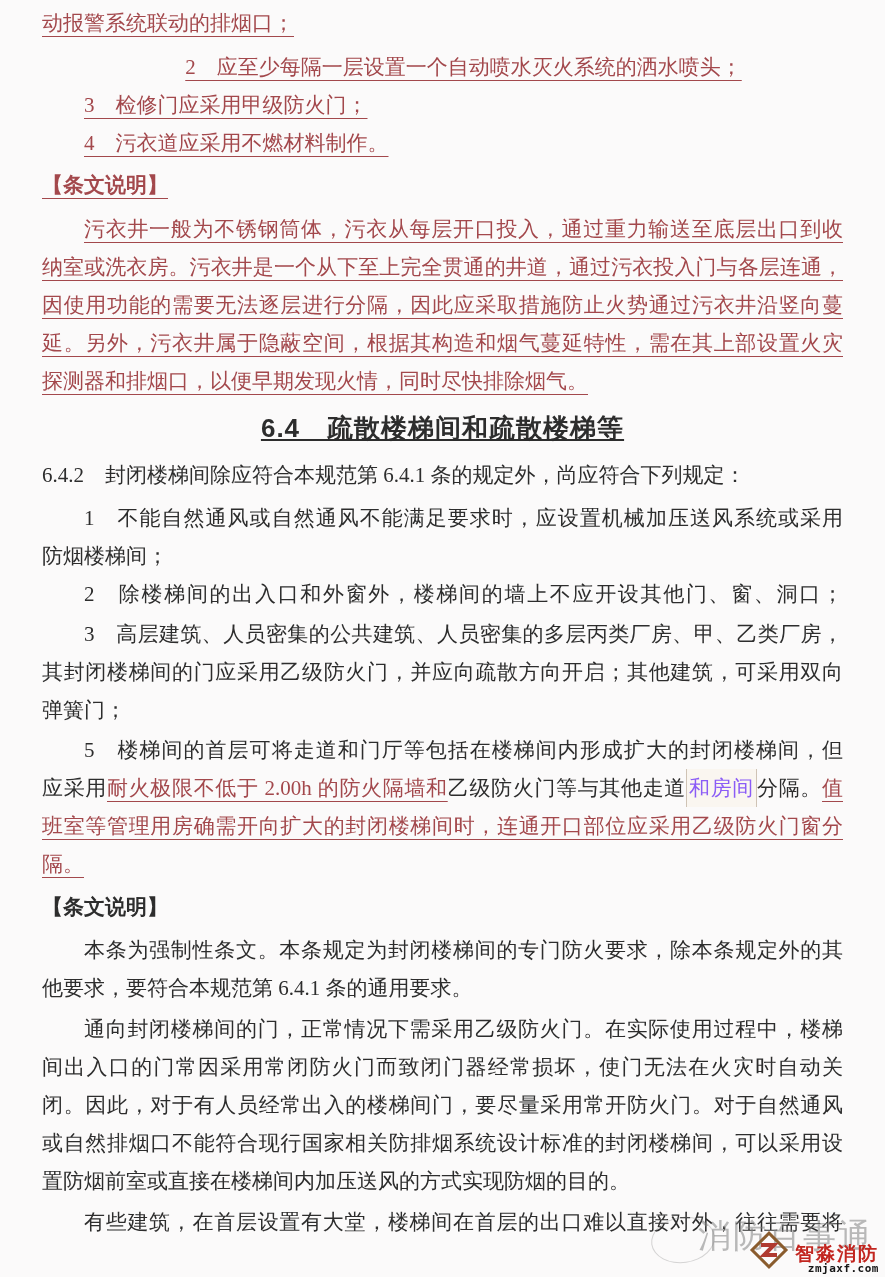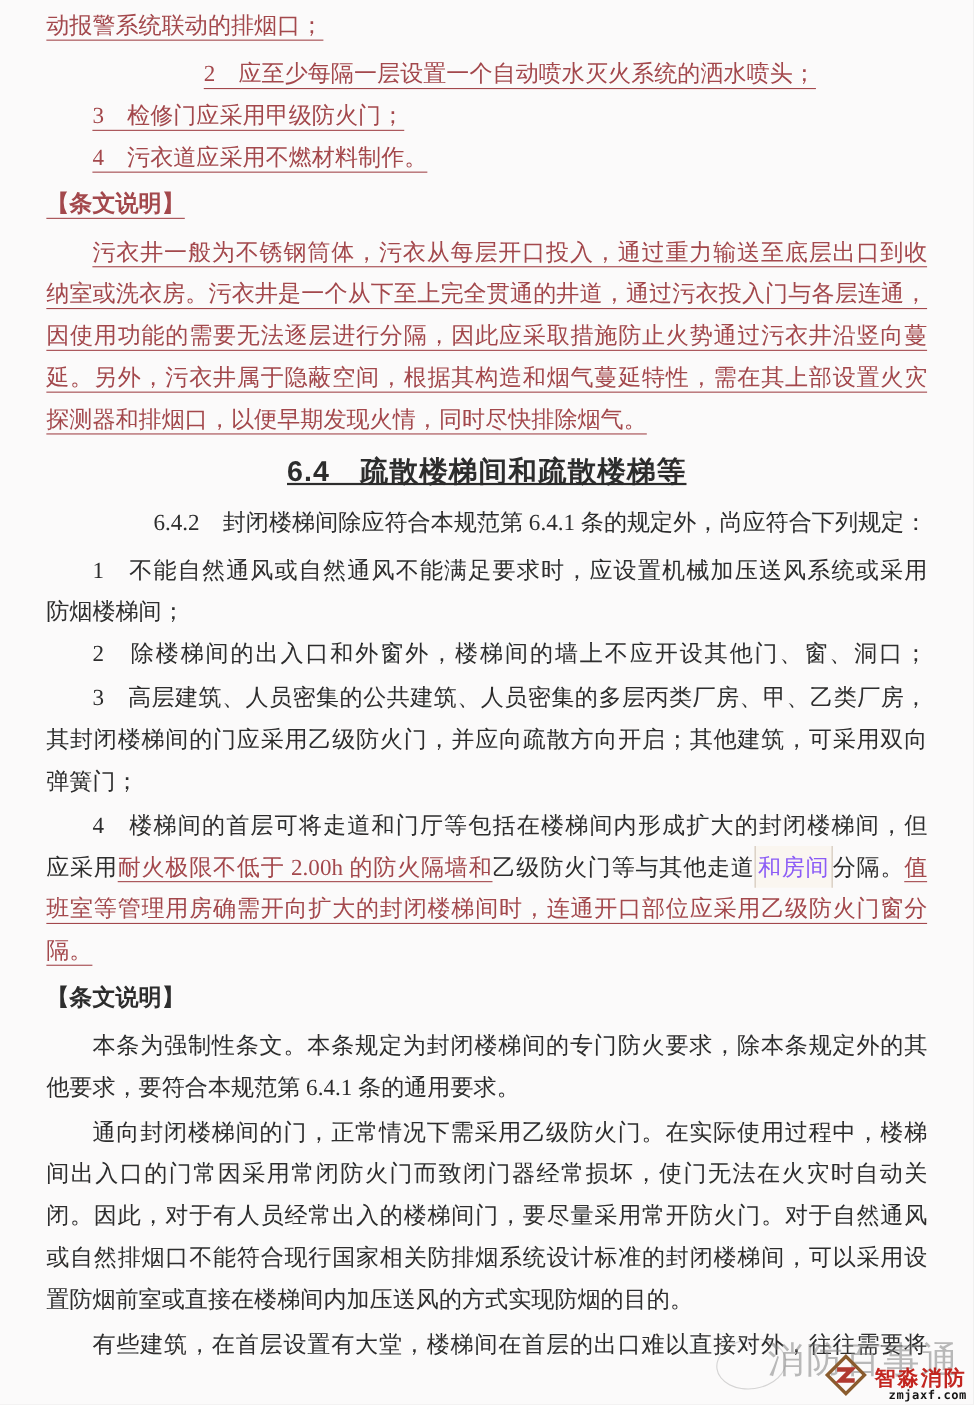--- a/index.html
+++ b/index.html
@@ -80,28 +80,28 @@
       <div class="ln" style="margin-top: 6px; padding-left: 2em; text-align: center;"><span class="seg red u">2　应至少每隔一层设置一个自动喷水灭火系统的洒水喷头；</span></div>
       <div class="ln" style="padding-left: 2em;"><span class="seg red u">3　检修门应采用甲级防火门；</span></div>
       <div class="ln" style="padding-left: 2em;"><span class="seg red u">4　污衣道应采用不燃材料制作。</span></div>
       <div class="ln" style="margin-top: 4px;"><span class="seg red u bold">【条文说明】</span></div>
       <div class="ln just" style="margin-top: 6px; padding-left: 2em;"><span class="seg red u">污衣井一般为不锈钢筒体，污衣从每层开口投入，通过重力输送至底层出口到收</span></div>
       <div class="ln just"><span class="seg red u">纳室或洗衣房。污衣井是一个从下至上完全贯通的井道，通过污衣投入门与各层连通，</span></div>
       <div class="ln just"><span class="seg red u">因使用功能的需要无法逐层进行分隔，因此应采取措施防止火势通过污衣井沿竖向蔓</span></div>
       <div class="ln just"><span class="seg red u">延。另外，污衣井属于隐蔽空间，根据其构造和烟气蔓延特性，需在其上部设置火灾</span></div>
       <div class="ln"><span class="seg red u">探测器和排烟口，以便早期发现火情，同时尽快排除烟气。</span></div>
       <div class="ln center heading" style="margin-top: 6px;"><span class="seg black">6.4　疏散楼梯间和疏散楼梯等</span></div>
-      <div class="ln" style="margin-top: 6px; text-align: right;"><span class="seg black">6.4.2　封闭楼梯间除应符合本规范第 6.4.1 条的规定外，尚应符合下列规定：</span></div>
+      <div class="ln" style="margin-top: 6px;"><span class="seg black">6.4.2　封闭楼梯间除应符合本规范第 6.4.1 条的规定外，尚应符合下列规定：</span></div>
       <div class="ln just" style="margin-top: 5px; padding-left: 2em;"><span class="seg black">1　不能自然通风或自然通风不能满足要求时，应设置机械加压送风系统或采用</span></div>
       <div class="ln"><span class="seg black">防烟楼梯间；</span></div>
       <div class="ln just" style="padding-left: 2em;"><span class="seg black">2　除楼梯间的出入口和外窗外，楼梯间的墙上不应开设其他门、窗、洞口；</span></div>
       <div class="ln just" style="margin-top: 2px; padding-left: 2em;"><span class="seg black">3　高层建筑、人员密集的公共建筑、人员密集的多层丙类厂房、甲、乙类厂房，</span></div>
       <div class="ln just"><span class="seg black">其封闭楼梯间的门应采用乙级防火门，并应向疏散方向开启；其他建筑，可采用双向</span></div>
       <div class="ln"><span class="seg black">弹簧门；</span></div>
-      <div class="ln just" style="margin-top: 2px; padding-left: 2em;"><span class="seg black">4　楼梯间的首层可将走道和门厅等包括在楼梯间内形成扩大的封闭楼梯间，但</span></div>
+      <div class="ln just" style="margin-top: 2px; padding-left: 2em;"><span class="seg black">5　楼梯间的首层可将走道和门厅等包括在楼梯间内形成扩大的封闭楼梯间，但</span></div>
       <div class="ln just"><span class="seg black">应采用</span><span class="seg red u">耐火极限不低于 2.00h 的防火隔墙和</span><span class="seg black">乙级防火门等与其他走道</span><span class="seg boxed">和房间</span><span class="seg black">分隔。</span><span class="seg red u">值</span></div>
       <div class="ln just"><span class="seg red u">班室等管理用房确需开向扩大的封闭楼梯间时，连通开口部位应采用乙级防火门窗分</span></div>
       <div class="ln"><span class="seg red u">隔。</span></div>
       <div class="ln" style="margin-top: 5px;"><span class="seg black bold">【条文说明】</span></div>
       <div class="ln just" style="margin-top: 5px; padding-left: 2em;"><span class="seg black">本条为强制性条文。本条规定为封闭楼梯间的专门防火要求，除本条规定外的其</span></div>
       <div class="ln"><span class="seg black">他要求，要符合本规范第 6.4.1 条的通用要求。</span></div>
       <div class="ln just" style="margin-top: 3px; padding-left: 2em;"><span class="seg black">通向封闭楼梯间的门，正常情况下需采用乙级防火门。在实际使用过程中，楼梯</span></div>
       <div class="ln just"><span class="seg black">间出入口的门常因采用常闭防火门而致闭门器经常损坏，使门无法在火灾时自动关</span></div>
       <div class="ln just"><span class="seg black">闭。因此，对于有人员经常出入的楼梯间门，要尽量采用常开防火门。对于自然通风</span></div>
       <div class="ln just"><span class="seg black">或自然排烟口不能符合现行国家相关防排烟系统设计标准的封闭楼梯间，可以采用设</span></div>

